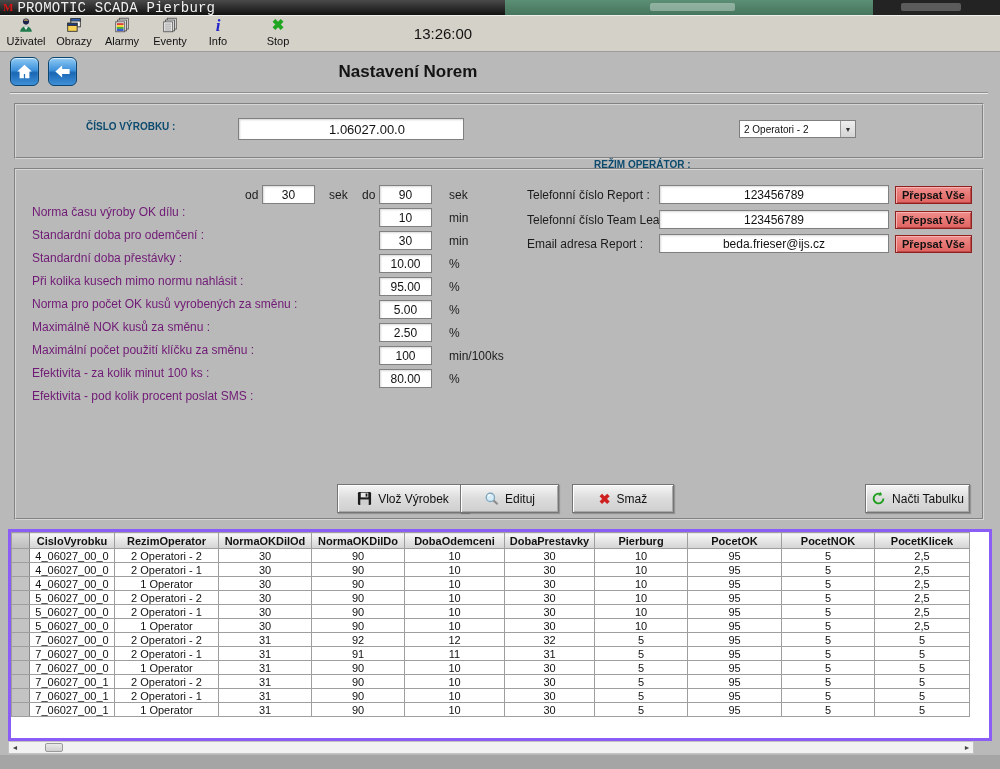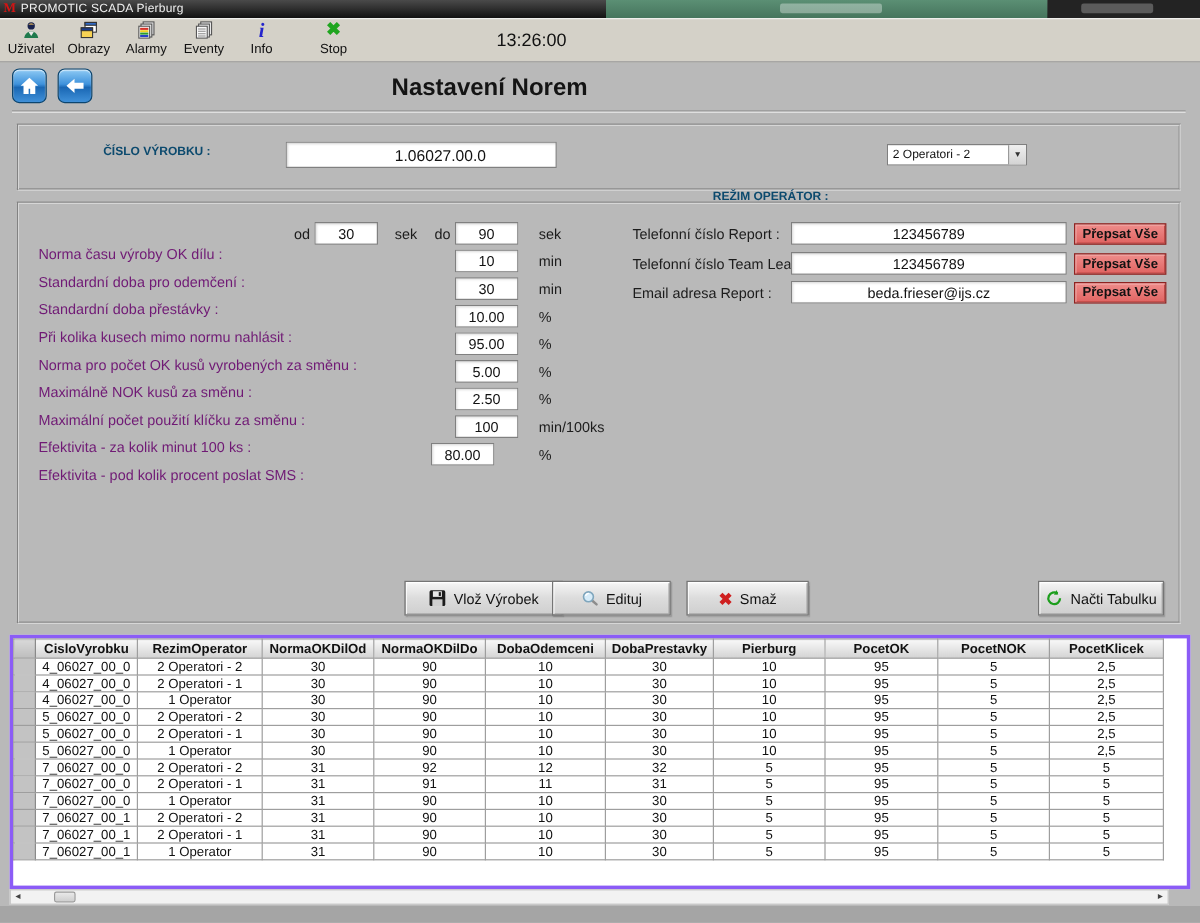--- a/index.html
+++ b/index.html
@@ -4,21 +4,21 @@
 <style>
   * { margin:0; padding:0; box-sizing:border-box; }
   html,body { width:1000px; height:769px; overflow:hidden; }
   body { font-family:"Liberation Sans", sans-serif; background:#b9b9b9; position:relative; }
 
   
   .titlebar { position:absolute; left:0; top:0; width:1000px; height:15px;
     background:linear-gradient(180deg,#4a4a4a,#121212); display:flex; align-items:center; }
   .titlebar .mlogo { color:#d41414; font-weight:bold; font-size:11px; margin:0 4px 0 3px;
     font-family:"Liberation Serif", serif; line-height:15px; }
-  .titlebar .wtitle { color:#f0f0f0; font-size:10px; letter-spacing:.2px; }
+  .titlebar .wtitle { color:#f0f0f0; font-size:14px; letter-spacing:.2px;font-family:Liberation Mono, monospace; }
   .bg-green { position:absolute; left:505px; top:0; width:368px; height:15px;
     background:linear-gradient(180deg,#5b8f74,#46755d); }
   .bg-green .blob { position:absolute; left:145px; top:3px; width:85px; height:8px;
     background:rgba(255,255,255,.35); border-radius:2px; }
   .bg-dark { position:absolute; left:873px; top:0; width:127px; height:15px; background:#232323; }
   .bg-dark .blob { position:absolute; left:28px; top:3px; width:60px; height:8px;
     background:rgba(160,160,160,.45); border-radius:2px; }
 
   
   .toolbar { position:absolute; left:0; top:15px; width:1000px; height:37px;
@@ -34,21 +34,21 @@
   .clock { position:absolute; left:398px; top:10px; width:90px; font-size:15px; color:#111; text-align:center; }
 
   
   .navbtn { position:absolute; width:29px; height:29px; border-radius:6px; cursor:pointer;
     background:linear-gradient(180deg,#8ecaf4 0%,#3e92dc 45%,#1a67b4 55%,#3f90d8 100%);
     border:1px solid #0c456f; box-shadow:inset 0 1px 1px rgba(255,255,255,.7);
     display:flex; align-items:center; justify-content:center; }
   #home-btn { left:10px; top:57px; }
   #back-btn { left:48px; top:57px; }
   .page-title { position:absolute; left:0; top:62px; width:816px; text-align:center;
-    font-size:20px; font-weight:bold; color:#141414; }
+    font-size:17px; font-weight:bold; color:#141414; }
   .divider { position:absolute; left:10px; top:92px; width:978px; height:2px;
     border-top:1px solid #8f8f8f; border-bottom:1px solid #e9e9e9; }
 
   
   .panel { position:absolute; border:2px groove #d6d6d6; }
   #product-panel { left:14px; top:103px; width:970px; height:56px; }
   #settings-panel { left:14px; top:168px; width:970px; height:352px; }
 
   .blabel { position:absolute; font-size:10px; font-weight:bold; color:#0c4a6e; }
   .tinput { position:absolute; background:#fff; border:1px solid #808080;
@@ -256,21 +256,21 @@
        <input class="fval" style="left: 363px;" value="2.50">
        <span class="funit">%</span>
      </div>
       <div class="frow" style="top:176px">
        <span class="flabel">Efektivita - za kolik minut 100 ks :</span>
        <input class="fval" style="left: 363px;" value="100">
        <span class="funit">min/100ks</span>
      </div>
       <div class="frow" style="top:199px">
        <span class="flabel">Efektivita - pod kolik procent poslat SMS :</span>
-       <input class="fval" style="left: 343px;" value="80.00">
+       <input class="fval" style="left: 363px;" value="80.00">
        <span class="funit">%</span>
      </div>
     </div>
   <div id="contact-rows">
       <div class="crow" style="top:15px">
        <span class="clabel">Telefonní číslo Report :</span>
        <input class="cval" value="123456789" style="">
        <div class="redbtn">Přepsat Vše</div>
      </div>
       <div class="crow" style="top:40px">

